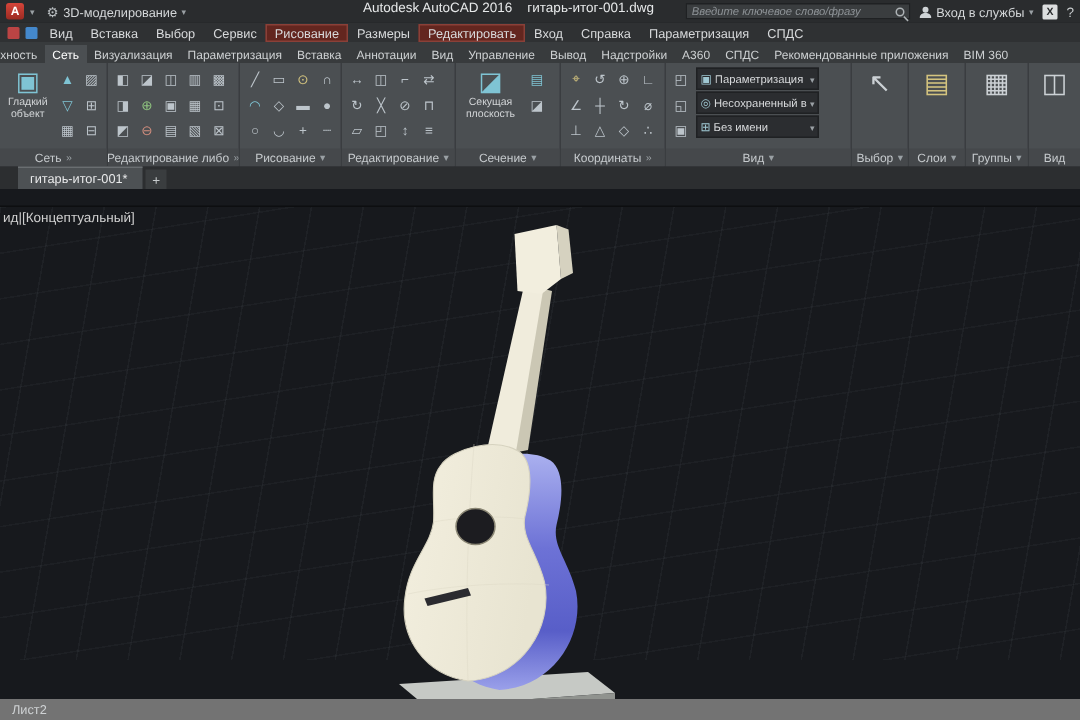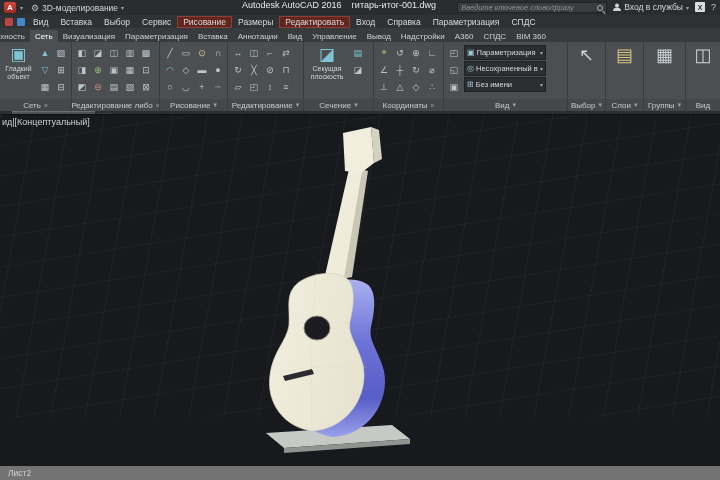--- a/index.html
+++ b/index.html
@@ -9,21 +9,21 @@
   
   #titlebar { position:absolute; top:0; left:0; right:0; height:15px; background:#2a2c2e;
     display:flex; align-items:center; padding:0 4px; gap:4px; }
   .acad-logo { width:12px; height:11px; background:linear-gradient(#d6453a,#9c2b22); border-radius:2px;
     color:#fff; font-size:8px; font-weight:bold; display:flex; align-items:center; justify-content:center; }
   .tb-caret { font-size:6px; color:#9aa0a4; }
   .ws-btn { display:flex; align-items:center; gap:3px; font-size:8.5px; color:#d4d7d9; padding:0 4px; }
   .gear { font-size:9px; color:#b9bec1; }
   #title-center { position:absolute; left:218px; top:0; height:15px; display:flex; align-items:flex-start; gap:10px;
     font-size:9px; color:#e6e8e9; white-space:nowrap;margin-left:24px; }
-  .tb-right { margin-left:auto; display:flex; align-items:flex-start; gap:6px; }
+  .tb-right { margin-left:auto; display:flex; align-items:flex-end; gap:6px; }
   .searchbox { width:150px; height:11px; background:#3a3d3f; border:1px solid #1f2123;
     display:flex; align-items:center; padding:0 3px; gap:3px; }
   .searchbox .ph { flex:1; font-size:7.5px; font-style:italic; color:#8d9296; white-space:nowrap; overflow:hidden; }
   .mag { width:6px; height:6px; border:1px solid #aeb3b6; border-radius:50%; position:relative; flex:none; }
   .mag::after { content:""; position:absolute; width:4px; height:1px; background:#aeb3b6;
     transform:rotate(45deg); left:4px; top:6px; }
   .signin { display:flex; align-items:center; gap:3px; font-size:8.5px; color:#d4d7d9; }
   .xbox { width:10px; height:10px; background:#dcdedf; color:#2a2c2e; font-size:7px; font-weight:bold;
     display:flex; align-items:center; justify-content:center; border-radius:1px; }
   .helpq { font-size:9px; color:#c8ccce; }
@@ -68,21 +68,21 @@
 
   
   #filetabs { position:absolute; top:111px; left:0; right:0; height:15px; background:#2c2e30;
     display:flex; align-items:flex-end; padding-left:12px; gap:2px; }
   .ftab { background:#4d5154; color:#e9eaeb; font-size:8.5px; padding:2px 10px 2px 8px;
     border-top:1px solid #6a6e71; white-space:nowrap; }
   .ftab-new { width:14px; height:13px; background:#3a3d3f; color:#c8ccce; font-size:9px;
     display:flex; align-items:center; justify-content:center; }
 
   
-  #viewport { position:absolute; top:114px; left:0; right:0; height:303px; background-color:#17191d;
+  #viewport { position:absolute; top:137px; left:0; right:0; height:303px; background-color:#17191d;
     background-image:
       repeating-linear-gradient(100deg, rgba(130,140,150,0.07) 0 1px, transparent 1px 34px),
       repeating-linear-gradient(171deg, rgba(130,140,150,0.06) 0 1px, transparent 1px 30px);
     border-top:1px solid #0d0e10; }
   #vp-overlay { position:absolute; top:2px; left:2px; font-size:9px; color:#cfcfcf; }
   #gsvg { position:absolute; top:0; left:0; }
 
   
   #statusbar { position:absolute; bottom:0; left:0; right:0; height:14px; background:#737373;
     display:flex; align-items:center; }
@@ -146,20 +146,21 @@
   <span class="rtab">Визуализация</span>
   <span class="rtab">Параметризация</span>
   <span class="rtab">Вставка</span>
   <span class="rtab">Аннотации</span>
   <span class="rtab">Вид</span>
   <span class="rtab">Управление</span>
   <span class="rtab">Вывод</span>
   <span class="rtab">Надстройки</span>
   <span class="rtab">A360</span>
   <span class="rtab">СПДС</span>
+  <span class="rtab">Рекомендованные приложения</span>
   <span class="rtab">BIM 360</span>
 </div>
 
 <div id="ribbon">
 
   <div class="panel" style="width:72px">
     <div class="pbody">
       <div class="bigbtn">
         <span class="bigicon">▣</span>
         <span class="biglabel">Гладкий объект</span>

